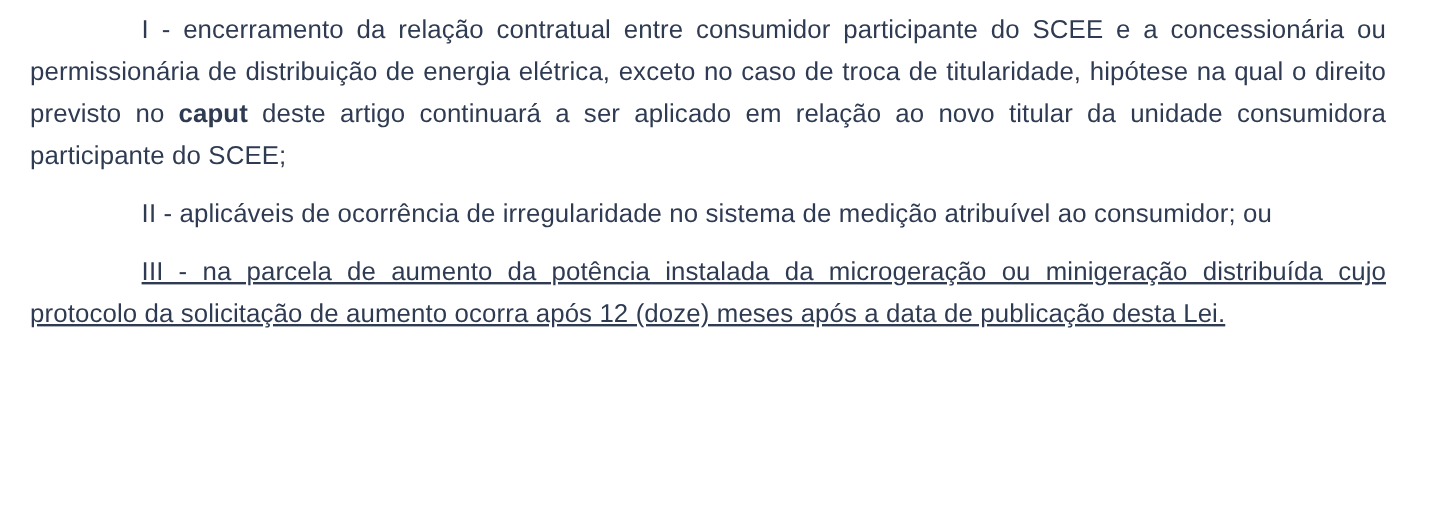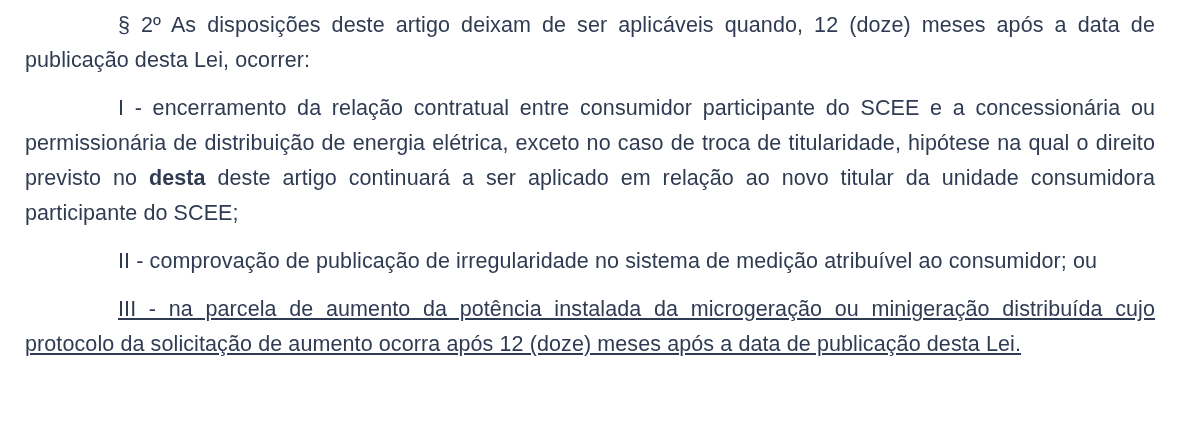--- a/index.html
+++ b/index.html
@@ -30,24 +30,21 @@
   }
   .doc strong {
     font-weight: 700;
   }
 </style>
 </head>
 <body style="color: rgb(47, 59, 82); background: rgb(255, 255, 255);">
 
 <div class="doc">
   <p>
-    <span>§ 2º As disposições deste artigo deixam de ser aplicáveis quando, 12 (doze) meses após a data de publicação desta Lei, ocorrer:</span>
+    <span>I - encerramento da relação contratual entre consumidor participante do SCEE e a concessionária ou permissionária de distribuição de energia elétrica, exceto no caso de troca de titularidade, hipótese na qual o direito previsto no </span><strong>caput</strong><span> deste artigo continuará a ser aplicado em relação ao novo titular da unidade consumidora participante do SCEE;</span>
   </p>
   <p>
-    <span>I - encerramento da relação contratual entre consumidor participante do SCEE e a concessionária ou permissionária de distribuição de energia elétrica, exceto no caso de troca de titularidade, hipótese na qual o direito previsto no </span><strong>desta</strong><span> deste artigo continuará a ser aplicado em relação ao novo titular da unidade consumidora participante do SCEE;</span>
-  </p>
-  <p>
-    <span>II - comprovação de publicação de irregularidade no sistema de medição atribuível ao consumidor; ou</span>
+    <span>II - aplicáveis de ocorrência de irregularidade no sistema de medição atribuível ao consumidor; ou</span>
   </p>
   <p>
     <span>III - na parcela de aumento da potência instalada da microgeração ou minigeração distribuída cujo protocolo da solicitação de aumento ocorra após 12 (doze) meses após a data de publicação desta Lei.</span>
   </p>
 </div>
 
 </body></html>

